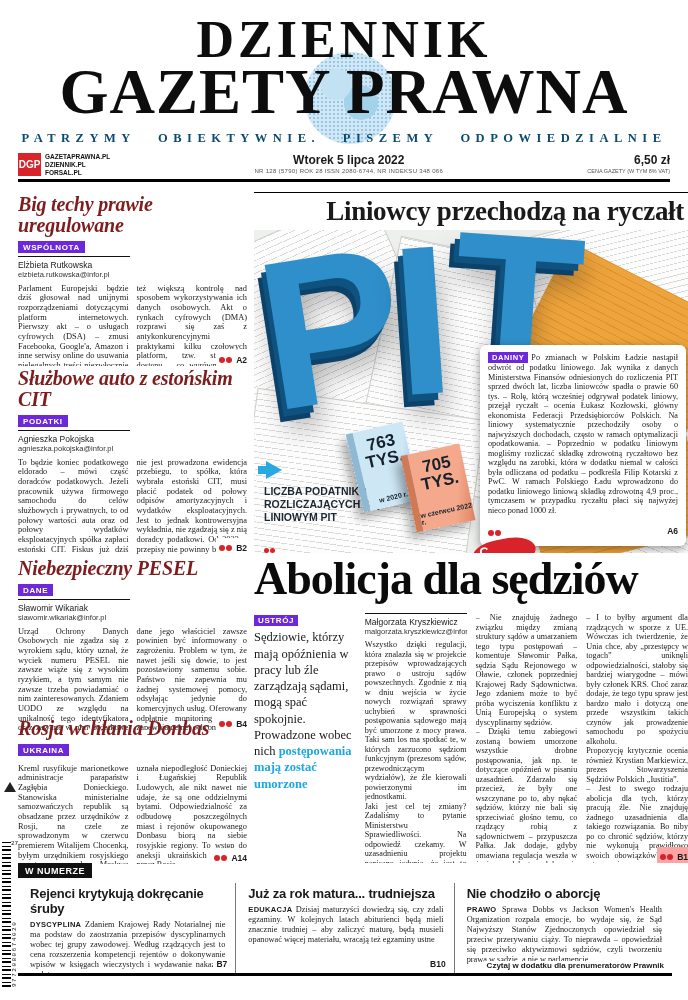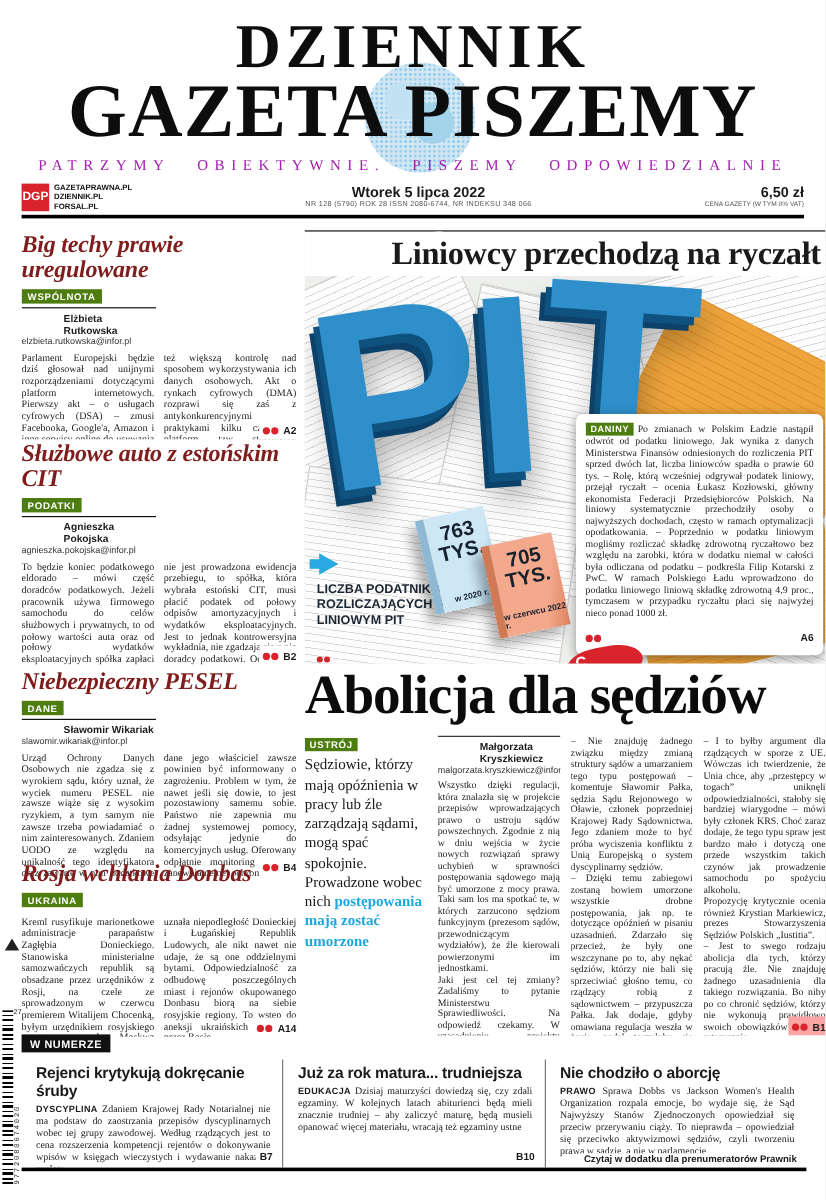--- a/index.html
+++ b/index.html
@@ -13,46 +13,46 @@
            border-radius:50%; z-index:0;
            background:
              radial-gradient(circle at 35% 35%, #bfe0f2 0 18%, transparent 19%),
              radial-gradient(circle at 62% 55%, #9fd0ea 0 22%, transparent 23%),
              radial-gradient(#8ec6e8 1px, transparent 1.2px);
            background-color:#cfe6f4; background-size:auto,auto,4px 4px; opacity:.95; }
   .mast-t1 { position:relative; z-index:1; font-size:52px; font-weight:bold; letter-spacing:4px;
              line-height:1; padding-top:14px; color:#0d0d0d; }
   .mast-t2 { position:relative; z-index:1; font-size:63px; font-weight:bold; letter-spacing:1px;
              line-height:0.98; margin-top:-4px; color:#0d0d0d; }
-  .mast-tagline { position:relative; z-index:1; font-size:12.5px; font-weight:normal;
-                  letter-spacing:5.5px; word-spacing:14px; margin-top:7px; color:#a21caf; }
+  .mast-tagline { position:relative; z-index:1; font-size:12.5px; font-weight:bold;
+                  letter-spacing:5.5px; word-spacing:14px; margin-top:7px; color:#0c4a6e; }
 
   
   .infobar { position:absolute; top:153px; left:18px; right:18px; height:29px;
              border-bottom:3px solid #000; display:flex; align-items:flex-start;
              font-family:"Liberation Sans", sans-serif; }
   .dgp-logo { width:23px; height:23px; background:#d8232a; color:#fff; font-weight:bold;
               font-size:10px; display:flex; align-items:center; justify-content:center; }
   .sites { margin-left:4px; font-size:6.5px; font-weight:bold; line-height:1.25; color:#111; }
   .centerinfo { flex:1; text-align:center; }
   .date { font-size:12px; font-weight:bold; }
   .issue { font-size:6px; color:#555; margin-top:1px; letter-spacing:.3px; }
   .priceinfo { text-align:right; }
   .price { font-size:12px; font-weight:bold; }
   .price-note { font-size:5.5px; color:#555; margin-top:1px; }
 
   
   .leftcol { position:absolute; left:18px; top:192px; width:229px; height:672px; }
   .article { position:absolute; left:0; width:229px; overflow:hidden; }
   .article h2 { font-size:20px; line-height:1.04; letter-spacing:-.2px; color:#7f1d1d;font-style:italic; }
-  .badge { display:inline-block; background:#4d7c0f; color:#fff; font:bold 8px "Liberation Sans", sans-serif;
+  .badge { display:inline-block; background:#6d28d9; color:#fff; font:bold 8px "Liberation Sans", sans-serif;
            letter-spacing:.6px; padding:2px 5px 1px; margin:5px 0 3px; text-transform:uppercase; }
   .authorblk { border-top:1.5px solid #111; width:112px; padding-top:3px;
                font-family:"Liberation Sans", sans-serif; }
-  .author { font-size:8.5px; font-weight:bold;margin-left:35px; }
+  .author { font-size:8.5px; font-weight:normal; }
   .email, .twitter { font-size:7.5px; color:#333; }
   .body { margin-top:5px; font-size:8.4px; line-height:1.15; text-align:justify;
           column-count:2; column-gap:8px; }
   .art-end { position:absolute; right:0; bottom:0; background:#fff; padding-left:3px; line-height:1; }
   .dot { display:inline-block; width:6px; height:6px; border-radius:50%; background:#d8232a; margin-right:1px; }
   .pageref { font:bold 8.5px "Liberation Sans", sans-serif; margin-left:3px; }
 
   #art1 { top:2px;   height:172px; }
   #art2 { top:176px; height:186px; }
   #art3 { top:366px; height:172px; }
@@ -149,21 +149,21 @@
   .bar-addon { position:absolute; left:9px; top:-2px; font:6px "Liberation Mono", monospace; }
 </style>
 </head>
 <body>
 
 <div class="page">
 
   <div class="masthead">
     <div class="globe"></div>
     <div class="mast-t1">DZIENNIK</div>
-    <div class="mast-t2">GAZETA PISZEMY</div>
+    <div class="mast-t2">GAZETY PRAWNA</div>
     <div class="mast-tagline">PATRZYMY OBIEKTYWNIE. PISZEMY ODPOWIEDZIALNIE</div>
   </div>
 
   <div class="infobar">
     <div class="dgp-logo">DGP</div>
     <div class="sites">
       <div>GAZETAPRAWNA.PL</div>
       <div>DZIENNIK.PL</div>
       <div>FORSAL.PL</div>
     </div>

